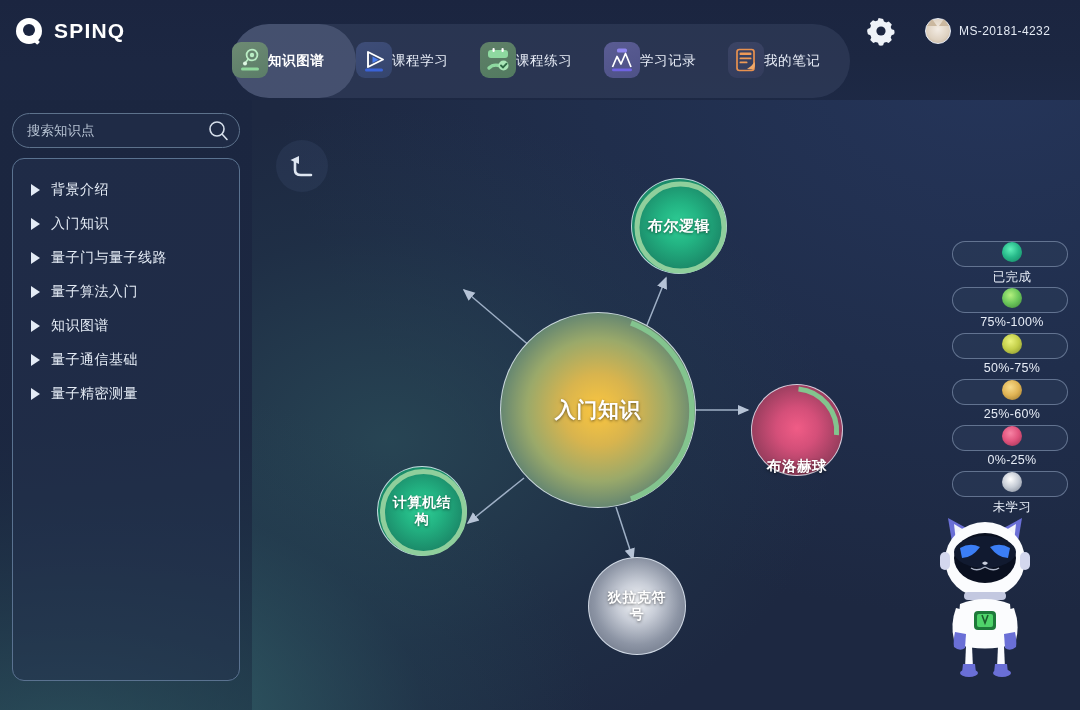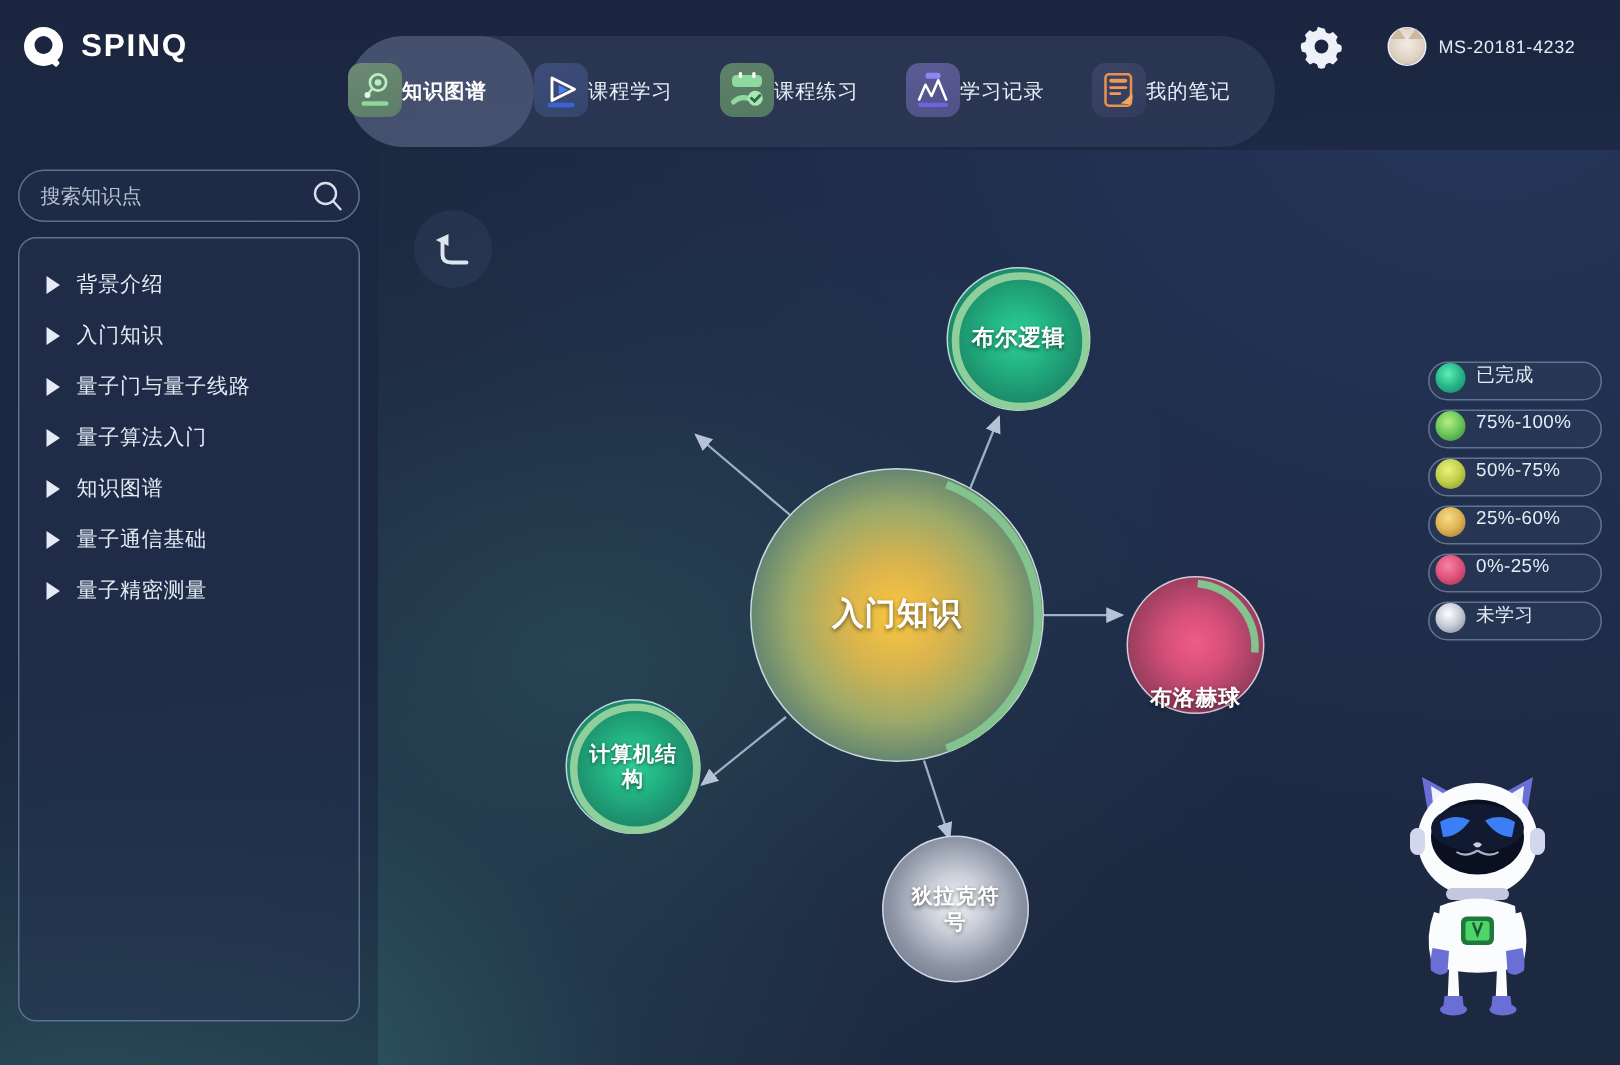--- a/index.html
+++ b/index.html
@@ -144,24 +144,24 @@
 
   .n-center { width:196px; height:196px; font-size:21px;
     background:radial-gradient(circle at 50% 50%, #fbc63f 0%, #d8b44e 26%, #9aa96a 52%, #5d8172 74%, #3c6370 92%, #36586a 100%); }
   .n-green { background:radial-gradient(circle at 50% 48%, #2fcf96 0%, #23b483 30%, #1c8f6c 62%, #176b56 100%);text-align:center; }
   .n-pink  { background:radial-gradient(circle at 50% 48%, #f05c86 0%, #d44f79 32%, #a24062 64%, #6d3049 100%);align-items:flex-end; }
   .n-gray  { background:radial-gradient(circle at 50% 46%, #f2f4f7 0%, #c9ced8 28%, #8d95a5 60%, #5c6577 100%); }
 
   
   #legend { position:absolute; left:952px; top:241px; width:116px; }
   .lgrow {
-    width:116px; height:26px; margin-bottom:6px;
+    width:116px; height:26px; margin-bottom:20px;
     border:1px solid rgba(150,168,194,0.55); border-radius:13px;
     background:rgba(44,60,90,0.55);
-    display:flex; align-items:flex-start; padding-left:4px; gap:7px;
+    display:flex; align-items:center; padding-left:4px; gap:7px;flex-direction:column;
   }
   .lgrow .dot { width:20px; height:20px; border-radius:50%; flex:none; }
   .lgrow .ltxt { font-size:12.5px; color:#e6ecf6; letter-spacing:0.3px; }
 
   
   #mascot { position:absolute; left:930px; top:508px; width:110px; height:170px; }
 </style>
 </head>
 <body>
 

